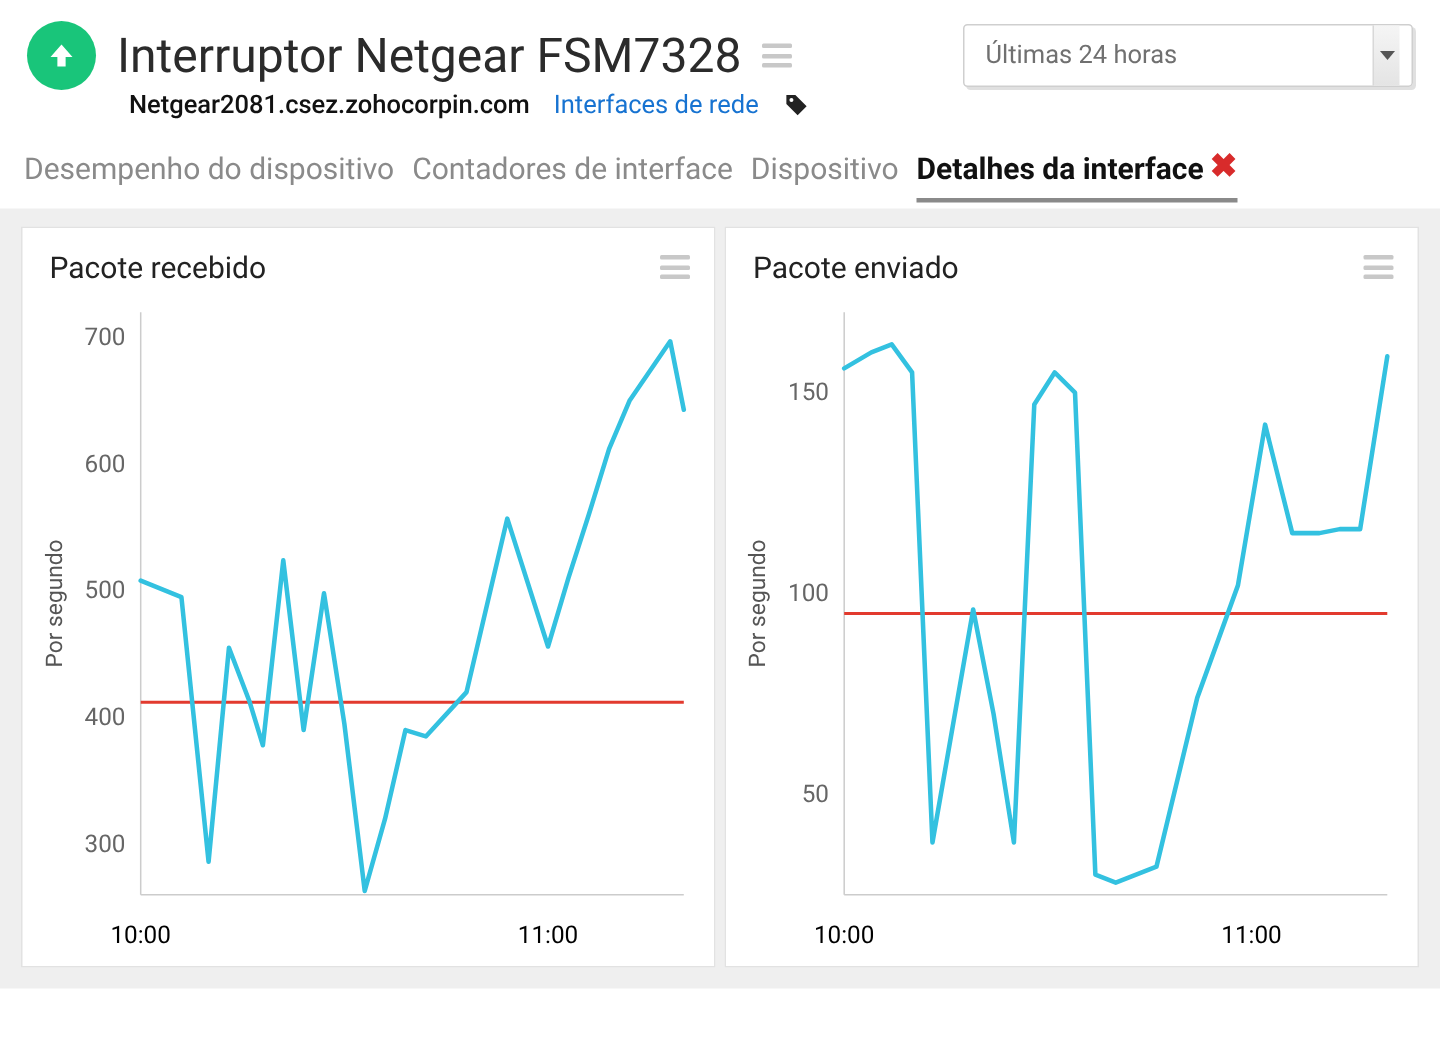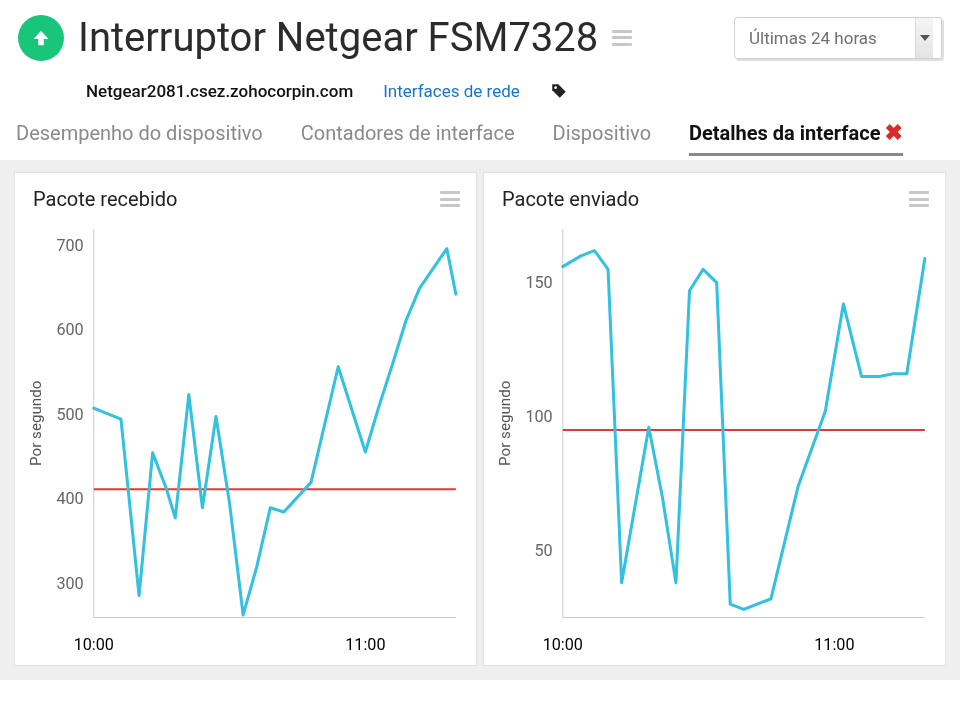--- a/index.html
+++ b/index.html
@@ -26,40 +26,40 @@
     height: 46px;
     border-radius: 50%;
     background: #19c57a;
     display: flex;
     align-items: center;
     justify-content: center;
     flex: 0 0 auto;
   }
   .status-dot svg { display: block; }
   .title {
-    font-size: 40px;
+    font-size: 32px;
     font-weight: 400;
     color: #2b2b2b;
   }
   .hamburger {
     width: 20px;
     height: 16px;
     display: flex;
     flex-direction: column;
     justify-content: space-between;
     cursor: pointer;
   }
   .hamburger div {
     height: 3px;
     background: #c8c8c8;
     border-radius: 1px;
   }
   .spacer { flex: 1 1 auto; }
   .time-select {
-    width: 208px;
+    width: 300px;
     height: 42px;
     border: 1px solid #cfcfcf;
     border-radius: 3px;
     display: flex;
     align-items: center;
     padding: 0 8px 0 14px;
     color: #707070;
     font-size: 17px;
     box-shadow: 2px 2px 0 rgba(0,0,0,0.12);
     cursor: pointer;
@@ -72,39 +72,38 @@
     display: flex;
     align-items: center;
     justify-content: center;
     border-left: 1px solid #d8d8d8;
     background: linear-gradient(#f5f5f5, #e4e4e4);
   }
 
   .hdr-row2 {
     display: flex;
     align-items: center;
-    gap: 30px;
-    margin-top: 20px;
+    gap: 16px;
     margin-left: 68px;
     font-size: 17px;
   }
   .host { color: #111; font-weight: 500; }
   .device-type {
     color: #1773d1;
     text-decoration: none;
   }
   .tag-icon {
     width: 18px;
     height: 18px;
   }
 
   
   .tabs {
     display: flex;
-    gap: 38px;
+    gap: 12px;
     padding: 20px 16px 0 16px;
     font-size: 20px;
     color: #8a8a8a;
   }
   .tab { cursor: pointer; padding-bottom: 8px; }
   .tab.active {
     color: #111;
     font-weight: 700;
     border-bottom: 3px solid #8a8a8a;
     display: flex;

